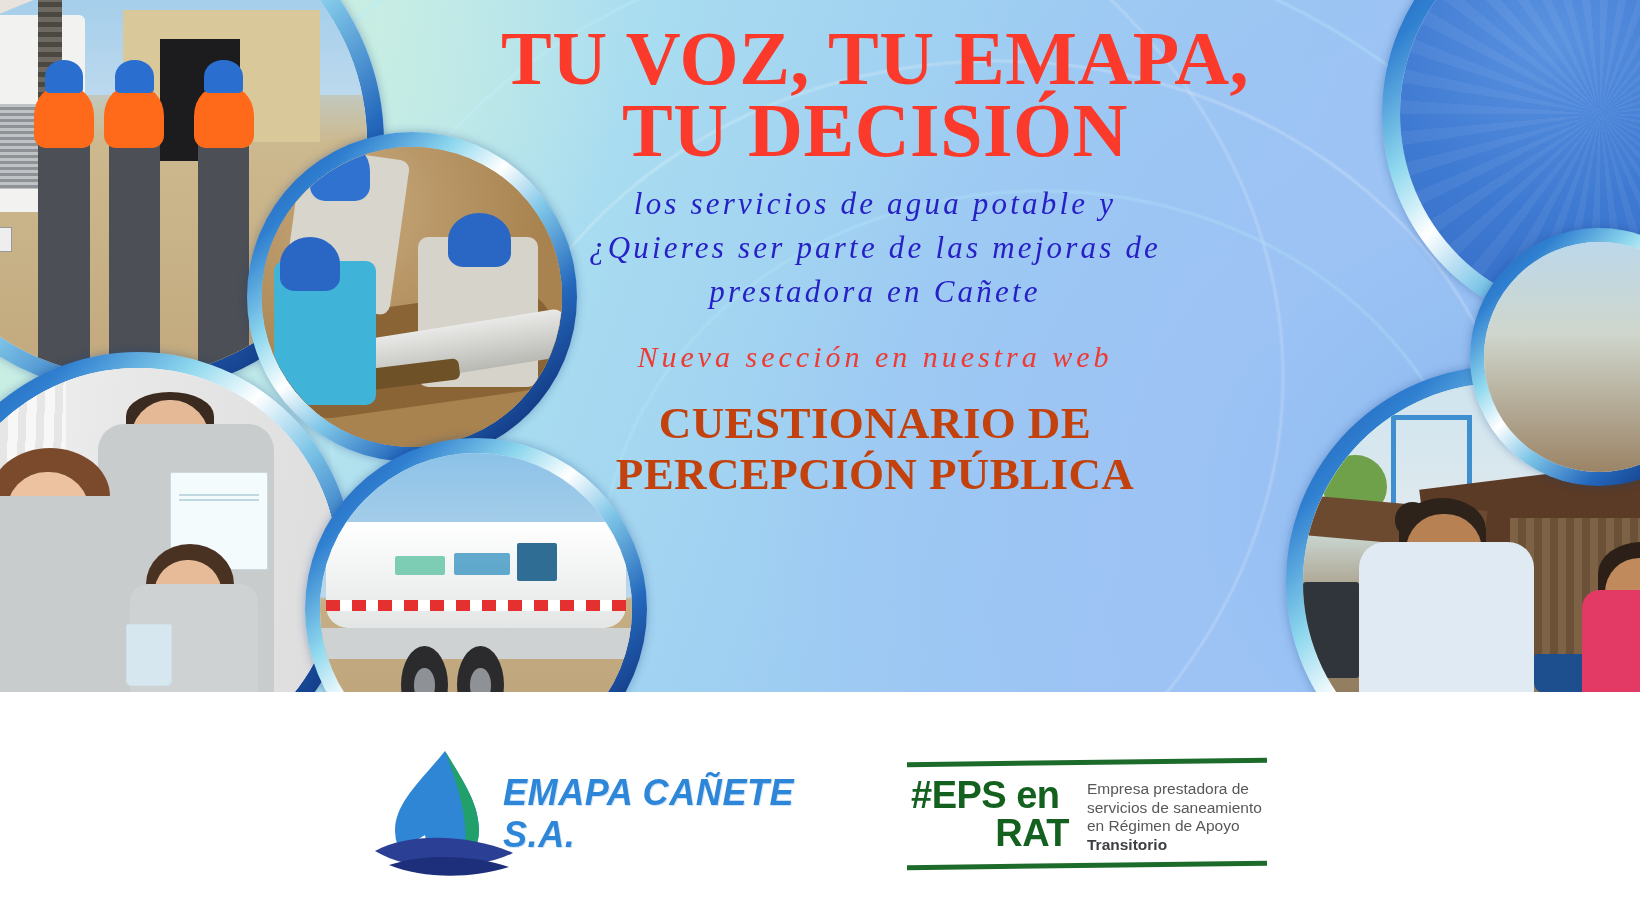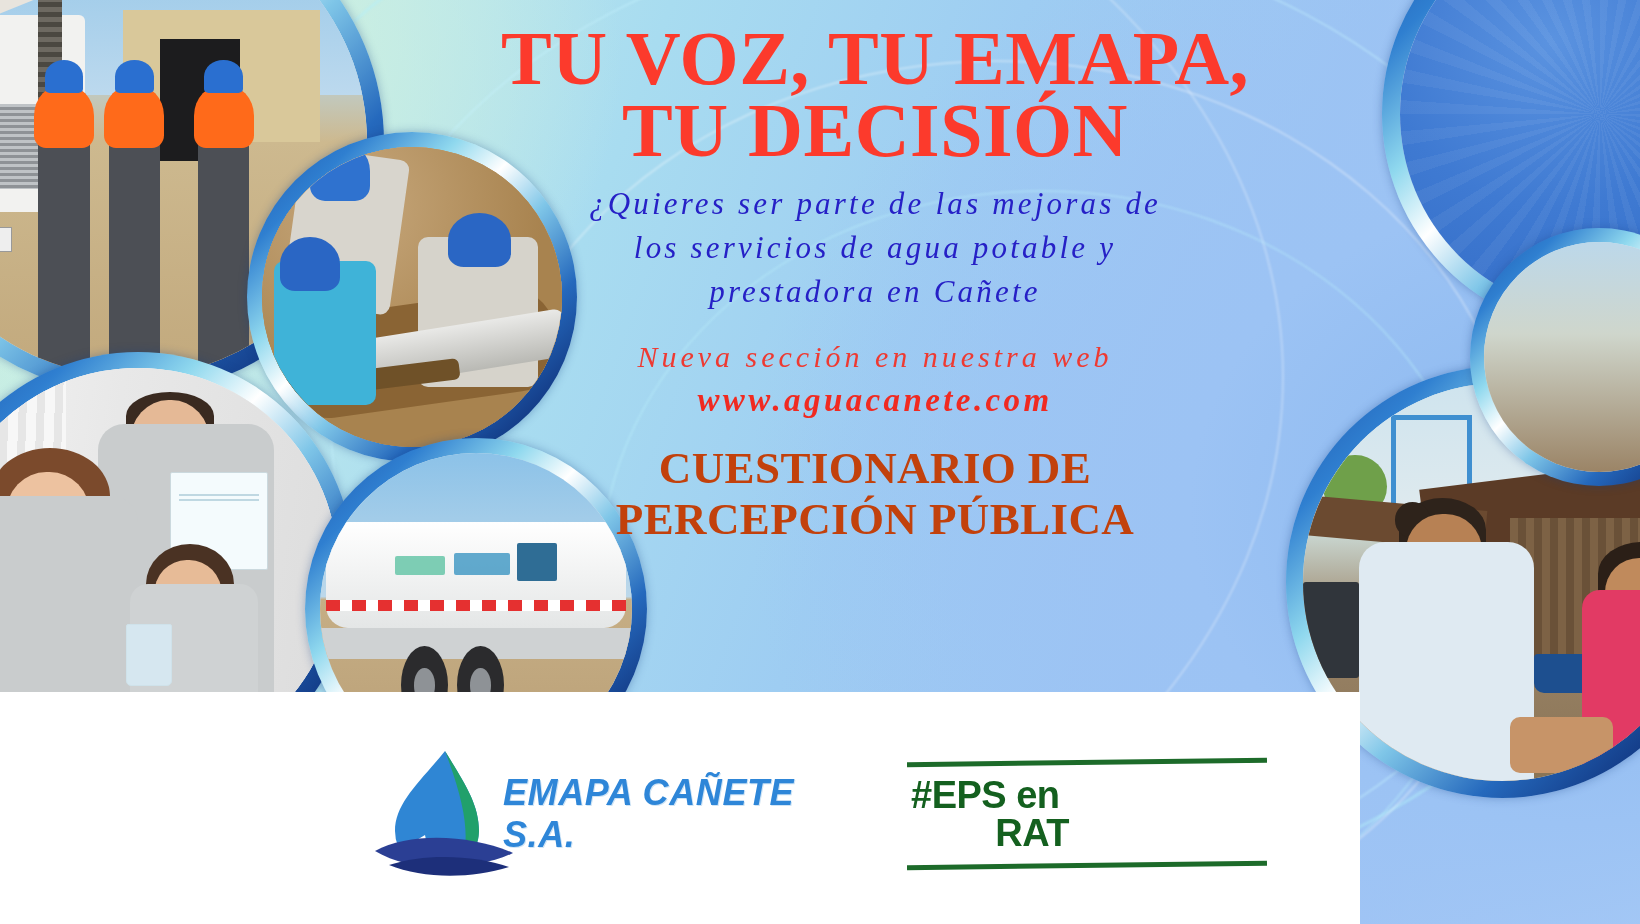--- a/index.html
+++ b/index.html
@@ -126,21 +126,21 @@
   .escuchamos{font-family:"Liberation Serif",serif;font-weight:bold;font-style:italic;color:#1a14ae;
               font-size:43px;letter-spacing:.5px;margin:26px 0 0;}
   .webline{font-family:"Liberation Serif",serif;font-style:italic;color:#ee3a32;
            font-size:30px;letter-spacing:4px;margin:26px 0 8px;}
   .weburl{font-family:"Liberation Serif",serif;font-style:italic;font-weight:bold;color:#f02a21;
           font-size:33px;letter-spacing:3.4px;margin:6px 0 0;}
   .cuest{font-family:"Liberation Serif",serif;font-weight:bold;color:#c2410c;
          font-size:45px;line-height:1.12;letter-spacing:.4px;margin:24px 0 0;}
 
   
-  .footer{position:absolute;left:0;bottom:0;width:1360px;height:232px;background:#ffffff;overflow:hidden;}
+  .footer{position:absolute;left:0;bottom:0;width:1640px;height:232px;background:#ffffff;overflow:hidden;}
   .footer .curve{position:absolute;left:-60px;top:-56px;width:1760px;height:120px;background:#fff;border-radius:50%/100%;}
   .footer-inner{position:absolute;left:0;top:22px;width:1640px;height:200px;display:flex;align-items:center;justify-content:center;gap:64px;}
 
   
   .emapa{position:relative;display:flex;align-items:center;width:470px;height:160px;}
   .drop-wrap{position:relative;width:150px;height:150px;flex:0 0 150px;}
   .emapa-name{font-family:"Liberation Sans",sans-serif;font-weight:bold;font-style:italic;
               color:#2e86d8;font-size:36px;letter-spacing:.6px;margin-left:-14px;
               text-shadow:1px 1px 0 #cfe4f5;}
 
@@ -290,28 +290,27 @@
     </div>
   </div>
 
   <div class="content">
     <div class="headline">
       <div>TU VOZ, TU EMAPA,</div>
       <div>TU DECISIÓN</div>
     </div>
 
     <div class="subtitle">
+      <div>los servicios de agua potable y</div>
       <div>¿Quieres ser parte de las mejoras de</div>
-      <div>los servicios de agua potable y</div>
       <div>prestadora en Cañete</div>
     </div>
 
 
     <div class="webline">Nueva sección en nuestra web</div>
-    <div class="weburl">www.aguacanete.com</div>
 
     <div class="cuest">
       <div>CUESTIONARIO DE</div>
       <div>PERCEPCIÓN PÚBLICA</div>
     </div>
   </div>
 
   <div class="footer">
     <div class="curve"></div>
     <div class="footer-inner">
@@ -330,19 +329,25 @@
       </div>
 
       <div class="rat">
         <div class="rule-top"></div>
         <div class="rule-bot"></div>
         <div class="row">
           <div class="rat-mark">
             <span class="l1">#EPS en</span>
             <span class="l2">RAT</span>
           </div>
+          <div class="rat-desc">
+            <div>Empresa prestadora de</div>
+            <div>servicios de saneamiento</div>
+            <div>en Régimen de Apoyo</div>
+            <div><b>Transitorio</b></div>
+          </div>
         </div>
       </div>
 
     </div>
   </div>
 
 </div>
 
 </body></html>

